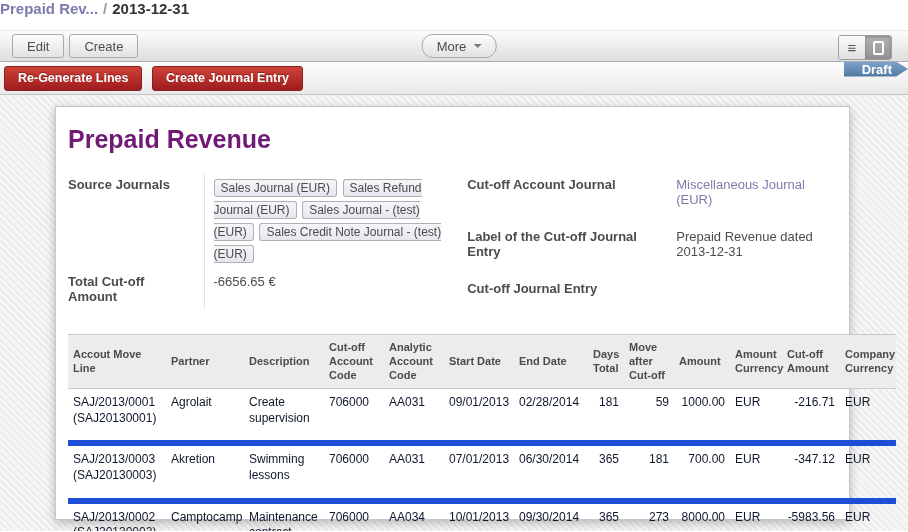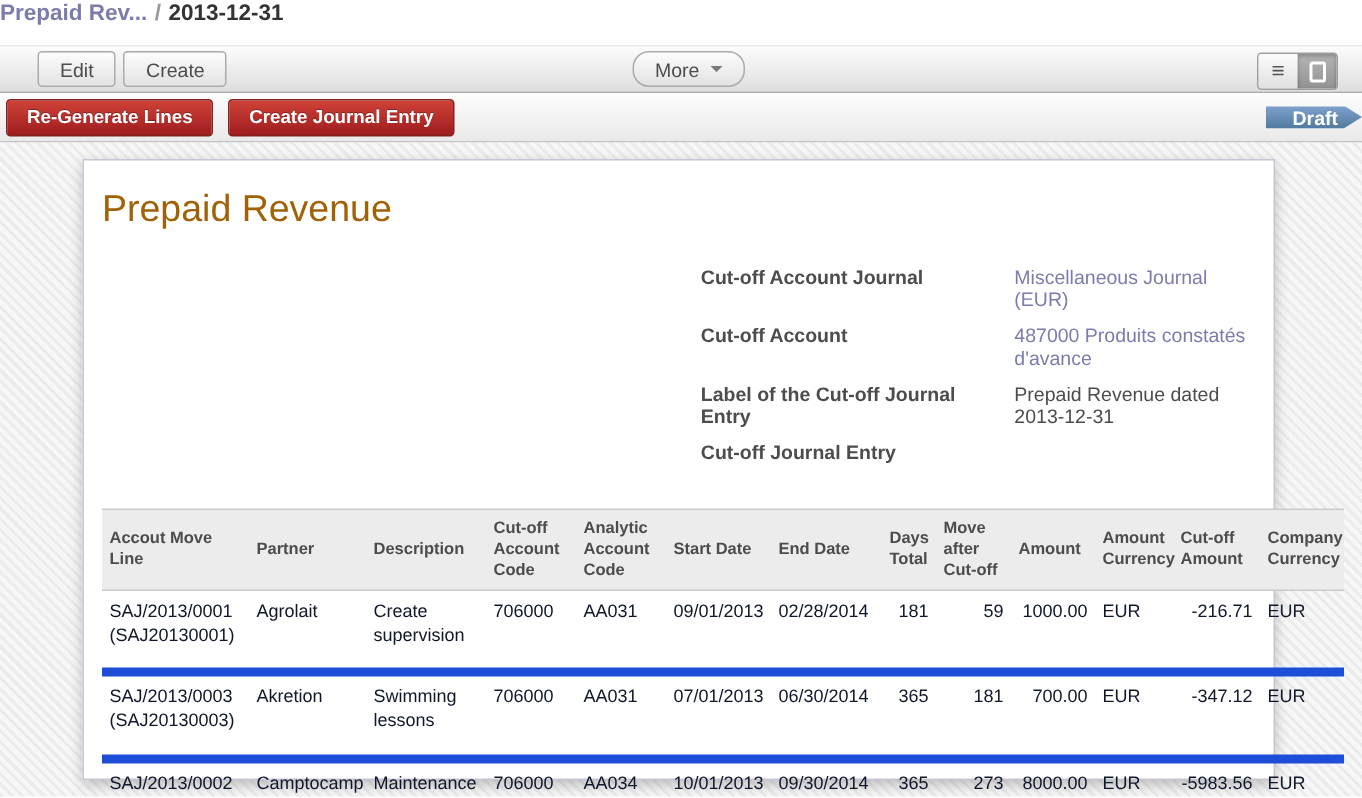--- a/index.html
+++ b/index.html
@@ -12,21 +12,21 @@
   
   .topbar { height:30px; background:#fff; display:flex; align-items:flex-start; padding:0 0; }
   .crumb-parent { color:#7c7bad; font-weight:bold; font-size:15px; cursor:pointer; }
   .crumb-sep { color:#999; font-weight:bold; font-size:15px; margin:0 5px; }
   .crumb-current { color:#333; font-weight:bold; font-size:15px; }
 
   
   .button-bar {
     height:32px; background:linear-gradient(#fcfcfc,#dedede);
     border-top:1px solid #e8e8e8; border-bottom:1px solid #ababab;
-    display:flex; align-items:center; padding:0 25px; position:relative;
+    display:flex; align-items:center; padding:0 12px; position:relative;
   }
   .btn {
     display:inline-flex; align-items:center; height:24px; padding:0 14px;
     background:linear-gradient(#fcfcfc,#e2e2e2); border:1px solid #ababab;
     border-radius:3px; color:#4c4c4c; font-size:13px; cursor:pointer;
   }
   .btn + .btn { margin-left:5px; }
   .btn-more { position:absolute; left:50%; transform:translateX(-50%);border-radius:11px; }
   .caret { display:inline-block; margin-left:7px; width:0; height:0;
     border-left:4px solid transparent; border-right:4px solid transparent;
@@ -45,42 +45,42 @@
     height:33px; background:linear-gradient(#fdfdfd,#e9e9e9);
     border-bottom:1px solid #c2c2c2; display:flex; align-items:center;
     justify-content:space-between; padding-left:4px;
   }
   .btn-danger {
     height:25px; display:inline-flex; align-items:center; padding:0 13px;
     background:linear-gradient(#cf4238,#9e1c1e); border:1px solid #8a1f1f;
     border-radius:3px; color:#fff; font-weight:bold; font-size:12.5px;
     text-shadow:0 -1px 0 rgba(0,0,0,.3); cursor:pointer; margin-right:6px;
   }
-  .statusbar-widget { display:flex; align-items:center; height:33px; }
+  .statusbar-widget { display:flex; align-items:flex-start; height:33px; }
   .state-current {
     background:linear-gradient(#7da1cb,#50799f); color:#fff; font-weight:bold;
     font-size:13px; display:flex; align-items:center;
     padding:0 16px 0 18px; position:relative;
     clip-path:polygon(0 0, calc(100% - 12px) 0, 100% 50%, calc(100% - 12px) 100%, 0 100%);
   }
   .state-next { color:#8a8a8a; font-weight:bold; font-size:13px;
     display:flex; align-items:center; padding:0 14px 0 16px; }
 
   
   .page {
     height:436px; overflow:hidden;
     background:repeating-linear-gradient(45deg,#ebebeb 0,#ebebeb 2px,#f6f6f6 2px,#f6f6f6 5px);
   }
   .sheet {
     width:795px; height:414px; margin:11px 0 0 55px;
     background:#fff; border:1px solid #c6c6d3;
     box-shadow:0 3px 9px rgba(0,0,0,.25);
     padding:14px 12px 0 12px; overflow:visible; position:relative;
   }
-  .sheet-title { font-size:25px; font-weight:normal; color:#a16207; margin:4px 0 20px 0; }
+  .sheet-title { font-size:25px; font-weight:bold; color:#701a75; margin:4px 0 20px 0; }
 
   
   .form-groups { display:flex; }
   .group { display:table; border-collapse:collapse; }
   .group-left { width:400px; }
   .group-right { width:380px; margin-left:10px; }
   .frow { display:table-row; }
   .flabel { display:table-cell; font-weight:bold; font-size:13px; color:#4c4c4c;
     padding:3px 8px 6px 0; vertical-align:top; }
   .group-left .flabel { width:136px; }
@@ -148,32 +148,41 @@
   </div>
 </div>
 
 <div class="page">
   <div class="sheet">
     <div class="sheet-title">Prepaid Revenue</div>
 
     <div class="form-groups">
 
       <div class="group group-left">
+        <div class="frow">
+          <span class="flabel">Source Journals</span>
+          <span class="fvalue">
+            <span class="tags-box">
+              <span class="tag">Sales Journal (EUR)</span>
+              <span class="tag">Sales Refund Journal (EUR)</span>
+              <span class="tag">Sales Journal - (test) (EUR)</span>
+              <span class="tag">Sales Credit Note Journal - (test) (EUR)</span>
+            </span>
+          </span>
+        </div>
+        <div class="frow">
+          <span class="flabel">Total Cut-off Amount</span>
+          <span class="fvalue">-6656.65 €</span>
+        </div>
       </div>
 
       <div class="group group-right">
         <div class="frow">
           <span class="flabel">Cut-off Account Journal</span>
           <span class="fvalue"><span class="link">Miscellaneous Journal (EUR)</span></span>
-        </div>
-        <div class="frow">
-          <span class="flabel">Cut-off Account</span>
-          <span class="fvalue">
-              <span class="link wrap-narrow">487000 Produits constatés d'avance</span>
-            </span>
         </div>
         <div class="frow">
           <span class="flabel">Label of the Cut-off Journal Entry</span>
           <span class="fvalue">
               <span class="wrap-narrow">Prepaid Revenue dated 2013-12-31</span>
             </span>
         </div>
         <div class="frow">
           <span class="flabel">Cut-off Journal Entry</span>
           <span class="fvalue"></span>

